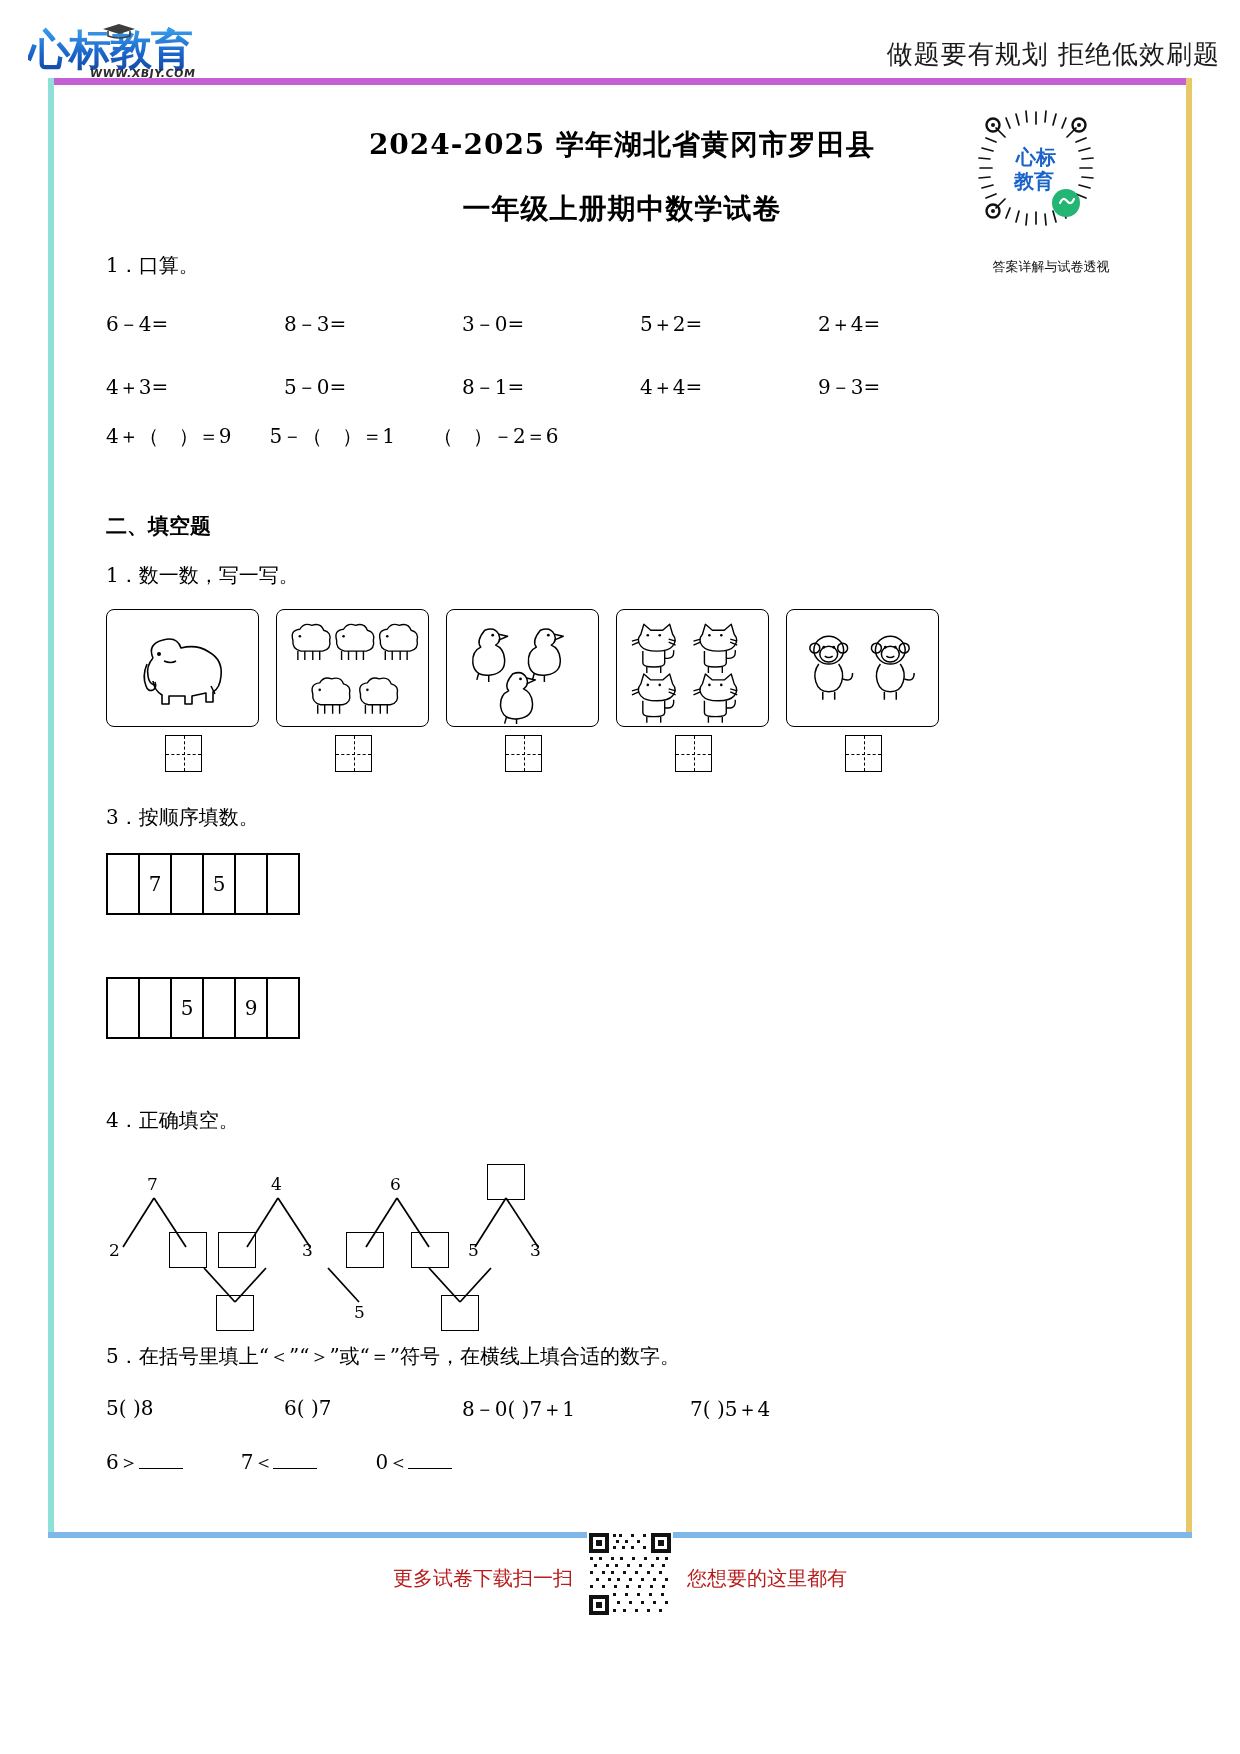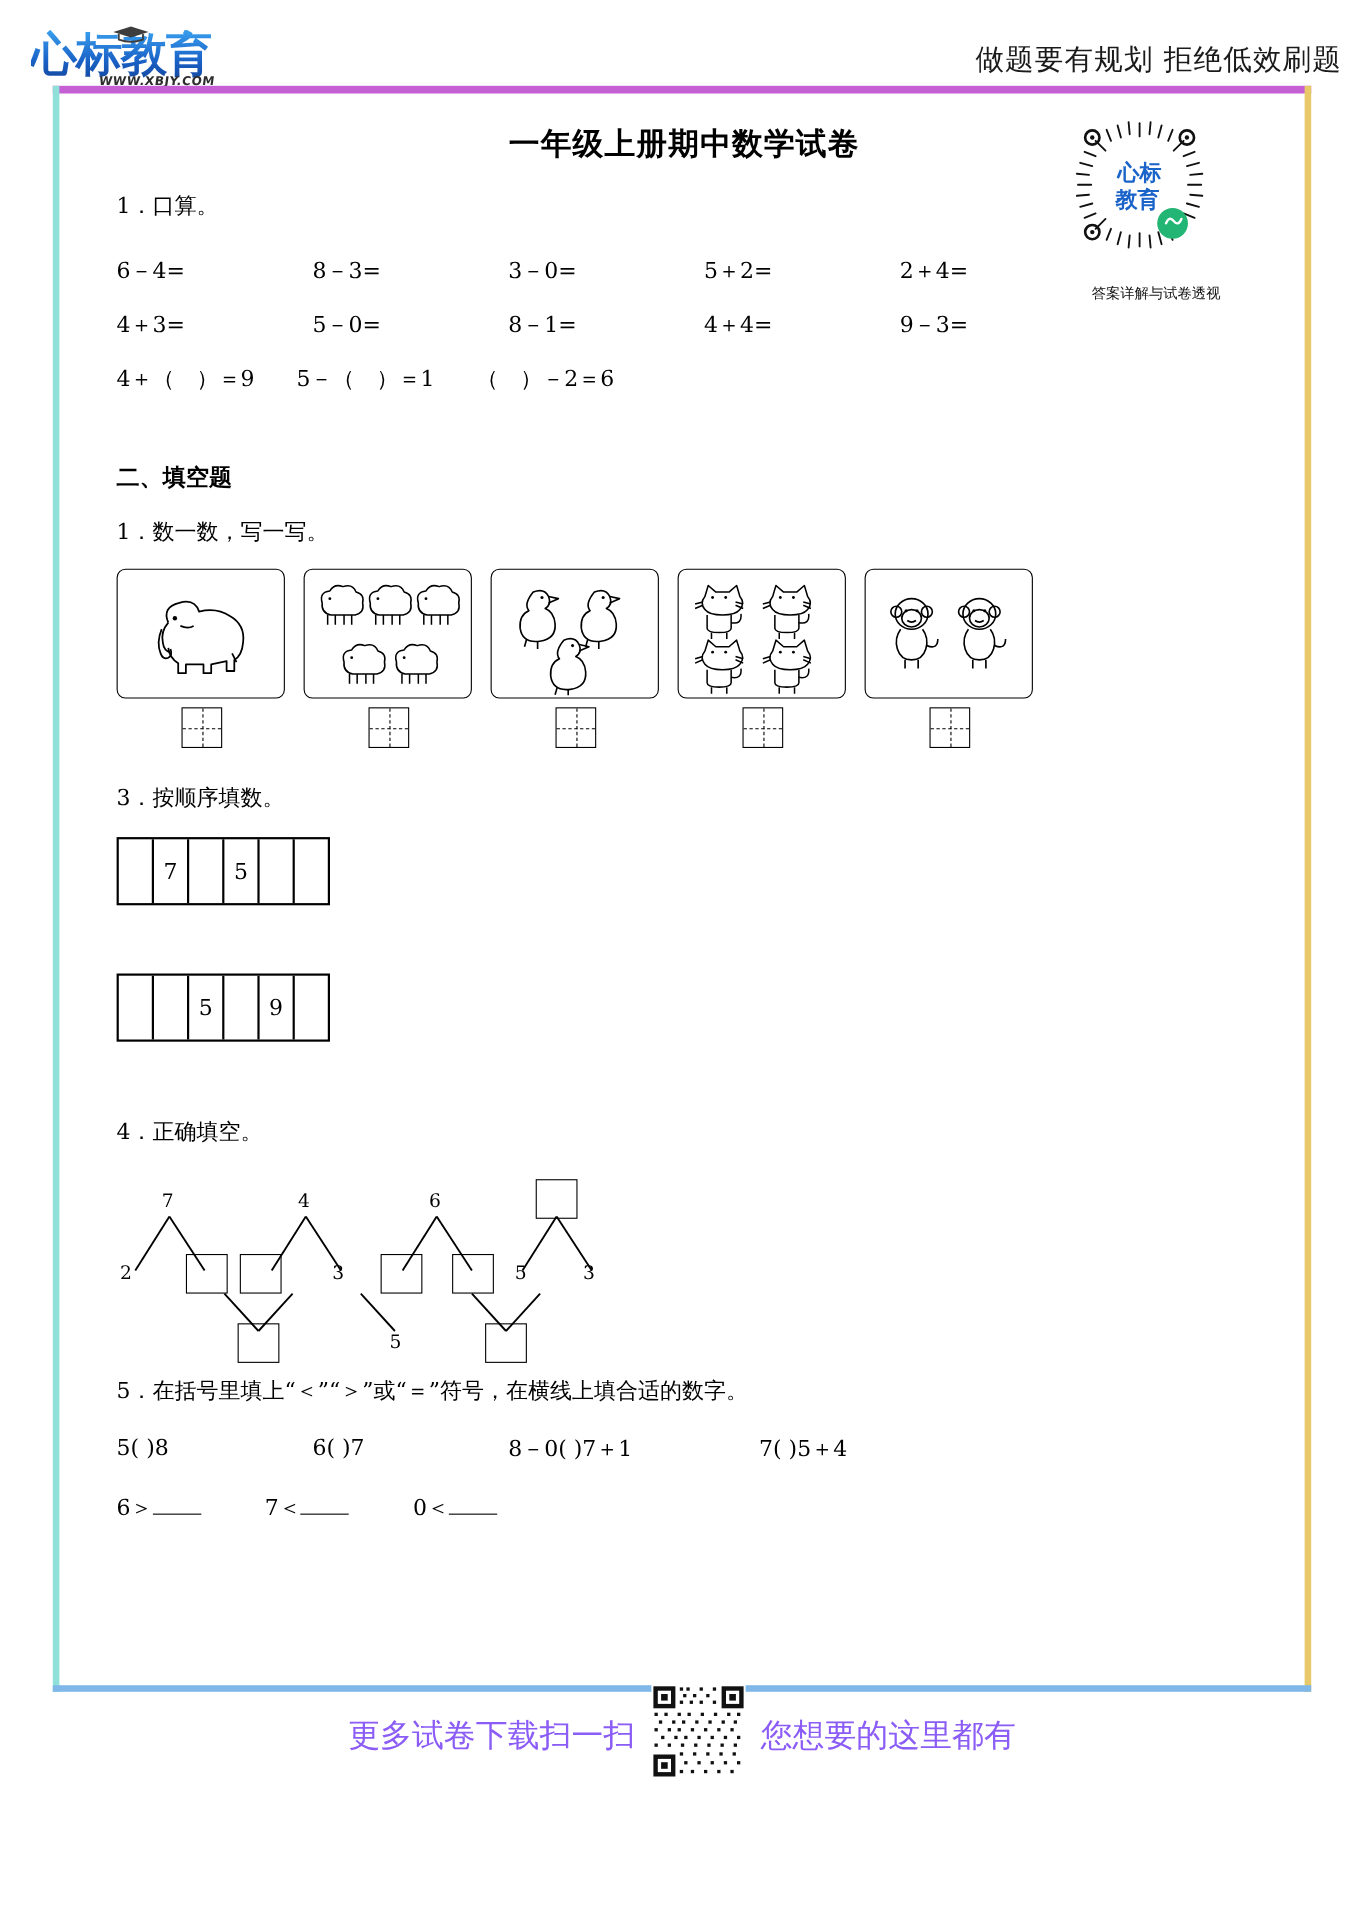--- a/index.html
+++ b/index.html
@@ -109,21 +109,21 @@
   .cmprow > div{width:178px;white-space:nowrap;}
   .cmprow2{display:flex;margin-left:46px;font-size:20px;font-family:"DejaVu Serif",serif;}
   .cmprow2 > div{margin-right:58px;}
   .ul{display:inline-block;border-bottom:1.8px solid #000;width:44px;}
 
   
   .footer{
     position:absolute;left:0;top:1548px;width:1240px;height:60px;
     display:flex;align-items:center;justify-content:center;gap:14px;
   }
-  .footer-txt{font-family:"DejaVu Sans",sans-serif;font-size:29px;color:#8b5cf6;}
+  .footer-txt{font-family:"DejaVu Sans",sans-serif;font-size:20px;color:#b91c1c;}
   .footer-qr{width:86px;height:86px;position:relative;top:-4px;}
   svg{display:block;}
 </style>
 </head>
 <body>
 
 <div class="topbar">
   <div class="logo">
     <div class="logo-text">心标教育</div>
     <svg class="logo-cap" viewBox="0 0 34 16">
@@ -184,34 +184,35 @@
       <circle cx="103" cy="17" r="2" fill="#111"></circle>
       <circle cx="17" cy="103" r="6.5" fill="none" stroke="#111" stroke-width="2.4"></circle>
       <circle cx="17" cy="103" r="2" fill="#111"></circle>
       <text x="60" y="56" text-anchor="middle" font-family="DejaVu Sans, sans-serif" font-size="20" font-weight="bold" fill="#1a63c8">心标</text>
       <text x="58" y="80" text-anchor="middle" font-family="DejaVu Sans, sans-serif" font-size="20" font-weight="bold" fill="#1a63c8">教育</text>
       <circle cx="90" cy="95" r="14" fill="#22b573"></circle>
       <path d="M84 95 q3 -7 7 -2 q4 5 7 -2" fill="none" stroke="#fff" stroke-width="2.2" stroke-linecap="round"></path>
     </svg>
   </div>
 
+  <div class="title title-1">2024-2025 学年湖北省黄冈市罗田县</div>
   <div class="title title-2">一年级上册期中数学试卷</div>
   <div class="qr-cap">答案详解与试卷透视</div>
 
 
   <div class="q-head" style="margin-top:24px">1．口算。</div>
 
   <div class="calcrow" style="margin-top:32px">
     <div>6－4=</div>
     <div>8－3=</div>
     <div>3－0=</div>
     <div>5＋2=</div>
     <div>2＋4=</div>
   </div>
-  <div class="calcrow" style="margin-top:22px">
+  <div class="calcrow" style="margin-top:36px">
     <div>4＋3=</div>
     <div>5－0=</div>
     <div>8－1=</div>
     <div>4＋4=</div>
     <div>9－3=</div>
   </div>
   <div class="calcrow3" style="margin-top:22px">
     <div>4＋（　）＝9</div>
     <div>5－（　）＝1</div>
     <div>（　）－2＝6</div>

